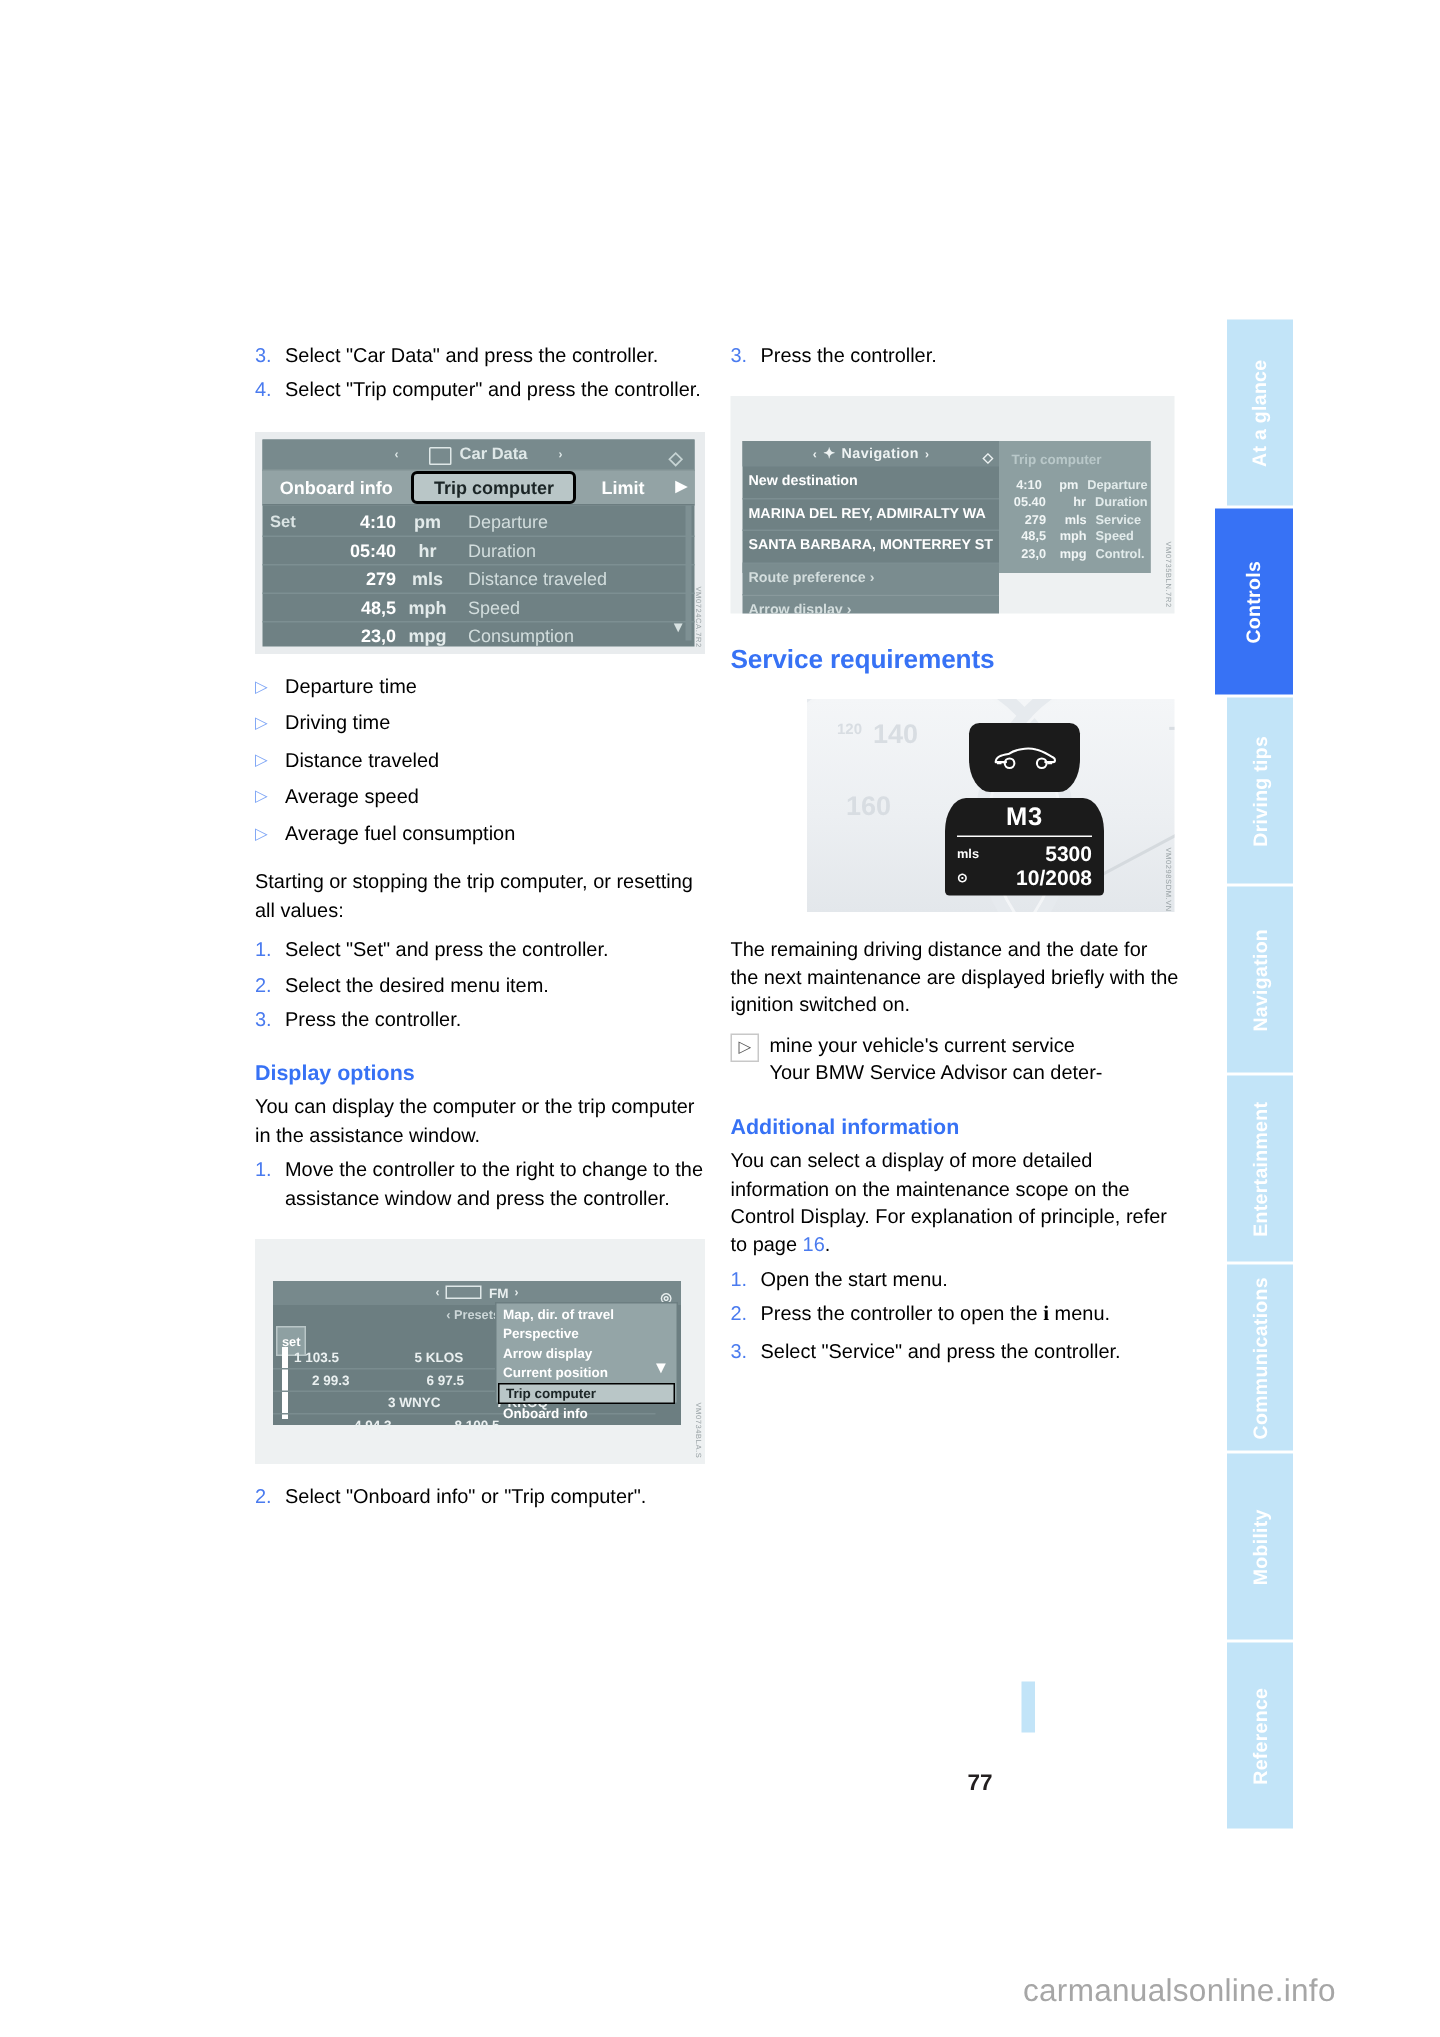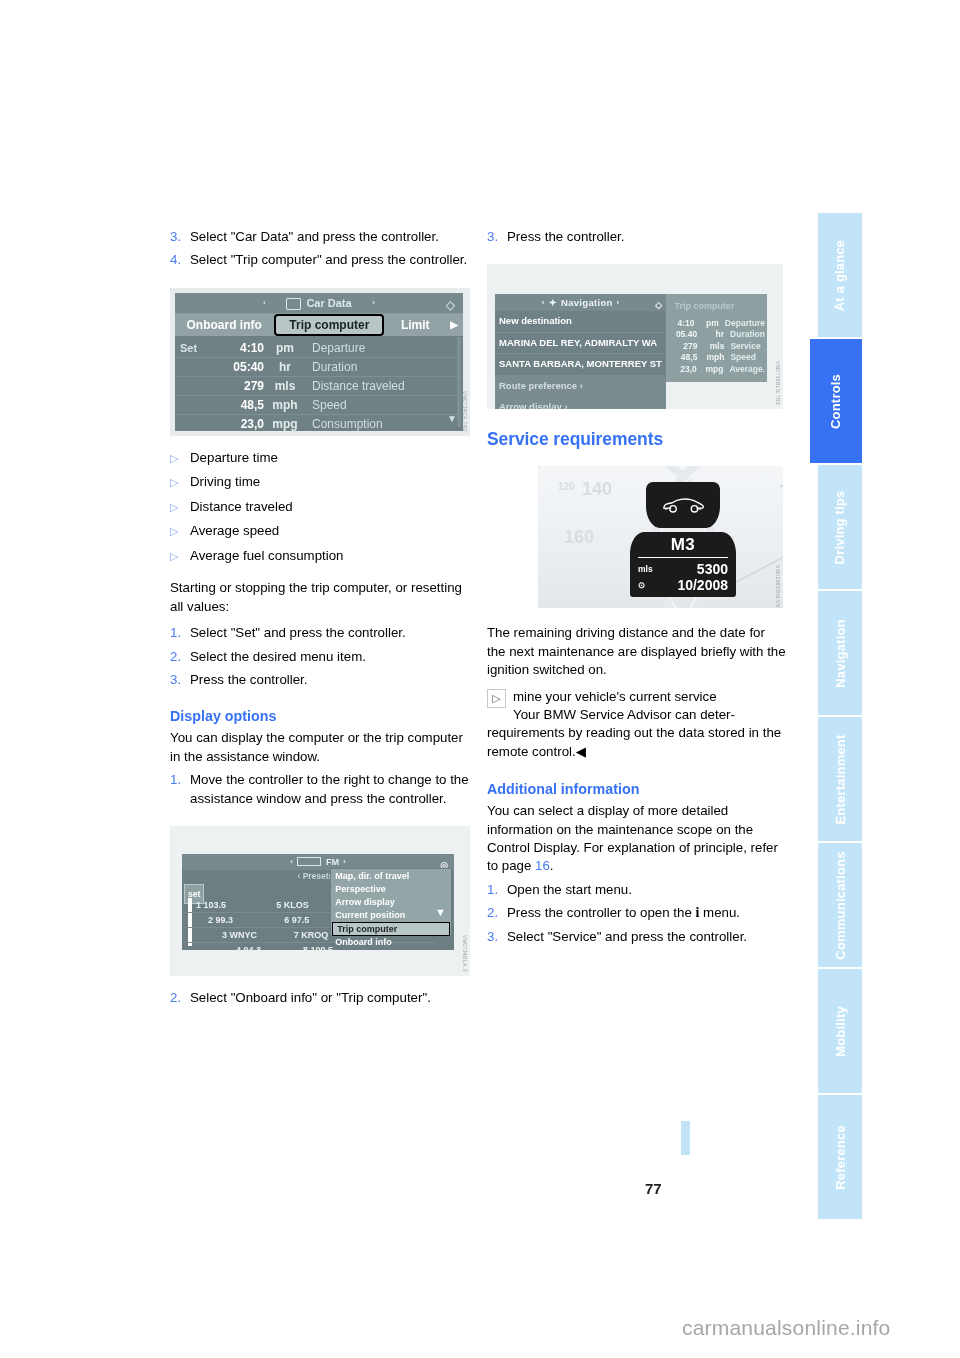--- a/index.html
+++ b/index.html
@@ -623,21 +623,21 @@
             <div class="prow">
               <span>1  103.5</span>
               <span>5  KLOS</span>
               <span>9</span>
             </div>
             <div class="prow" style="padding-left:26px;">
               <span>2  99.3</span>
               <span>6  97.5</span>
               <span></span>
             </div>
-            <div class="prow" style="padding-left:40px;">
+            <div class="prow" style="padding-left:40px;text-align:right;">
               <span>3  WNYC</span>
               <span>7  KROQ</span>
               <span></span>
             </div>
             <div class="prow" style="padding-left:54px;border-bottom:none;">
               <span>4  94.3</span>
               <span>8  100.5</span>
               <span></span>
             </div>
           </div>
@@ -708,21 +708,21 @@
               <span class="rl">Service</span>
             </div>
             <div class="rrow">
               <span class="rv">48,5</span>
               <span class="ru">mph</span>
               <span class="rl">Speed</span>
             </div>
             <div class="rrow">
               <span class="rv">23,0</span>
               <span class="ru">mpg</span>
-              <span class="rl">Average.</span>
+              <span class="rl">Control.</span>
             </div>
           </div>
         </div>
         <div class="fig-code">VM0735BLN.7R2</div>
       </div>
     </div>
 
     <div class="spacer-l"></div>
 
     <h2 class="sec">Service requirements</h2>
@@ -770,21 +770,20 @@
 
     <p class="body">The remaining driving distance and the date for the next maintenance are displayed briefly with the ignition switched on.</p>
 
     <div class="spacer-s"></div>
 
     <div class="note">
       <span class="note-icon">▷</span>
       <div class="note-body">
         <span class="indent2">mine your vehicle's current service</span>
         <span class="indent2">Your BMW Service Advisor can deter-</span>
-        <span>requirements by reading out the data stored in the remote control.◀</span>
       </div>
     </div>
 
     <div class="spacer-l"></div>
 
     <h3 class="sub">Additional information</h3>
     <div style="height:3px;"></div>
     <p class="body"><span>You can select a display of more detailed information on the maintenance scope on the Control Display. For explanation of principle, refer to page </span><span class="pagelink">16</span><span>.</span></p>
     <div style="height:5px;"></div>
 

